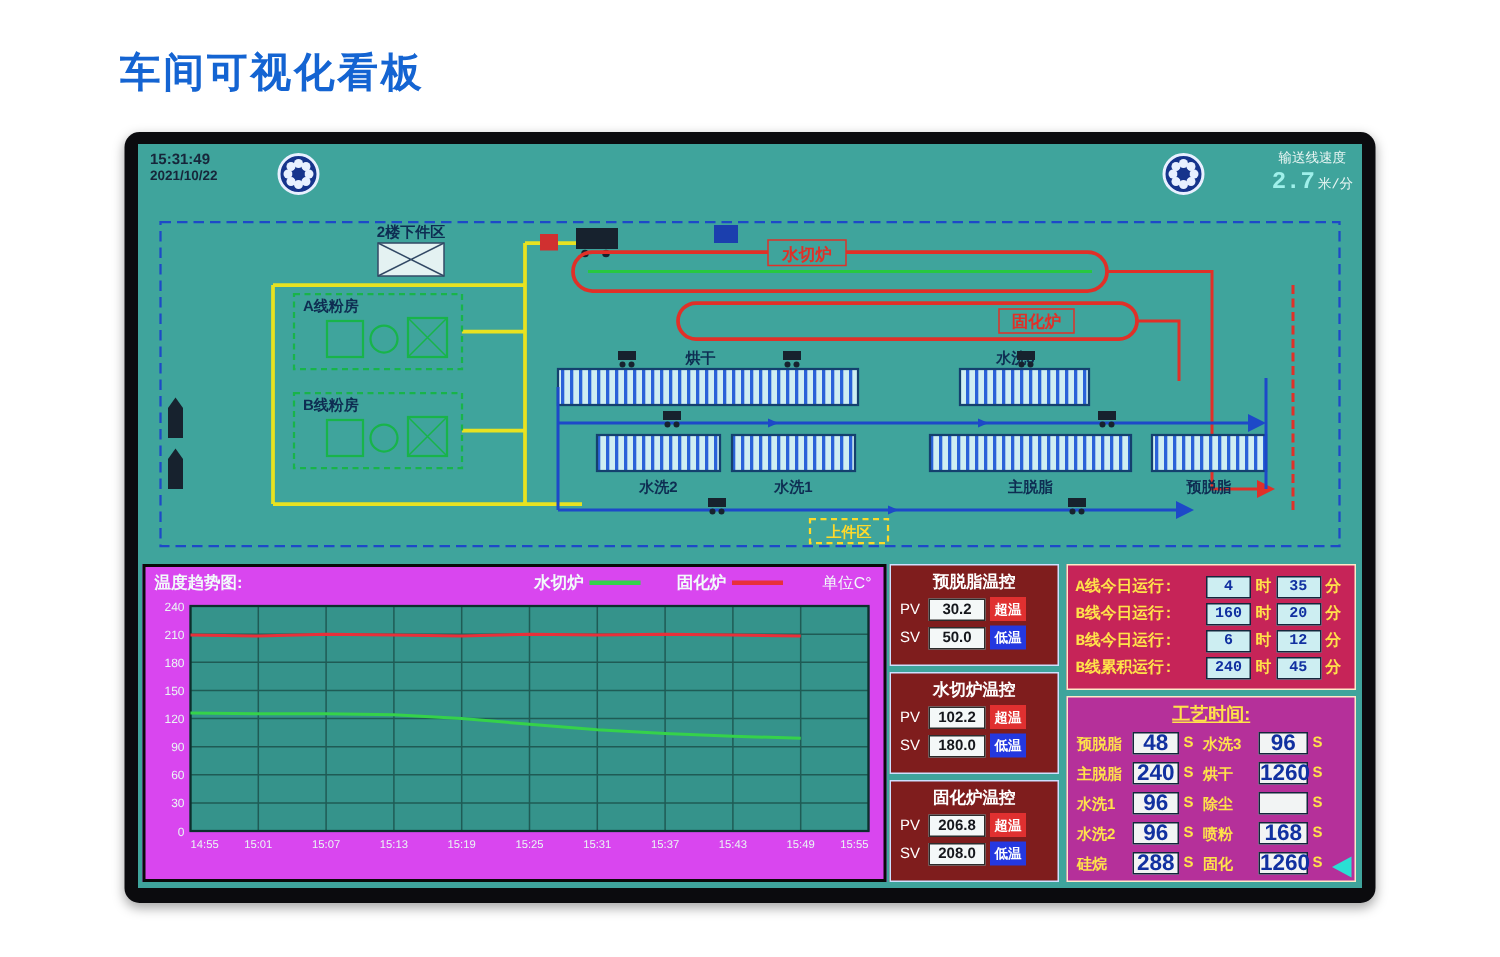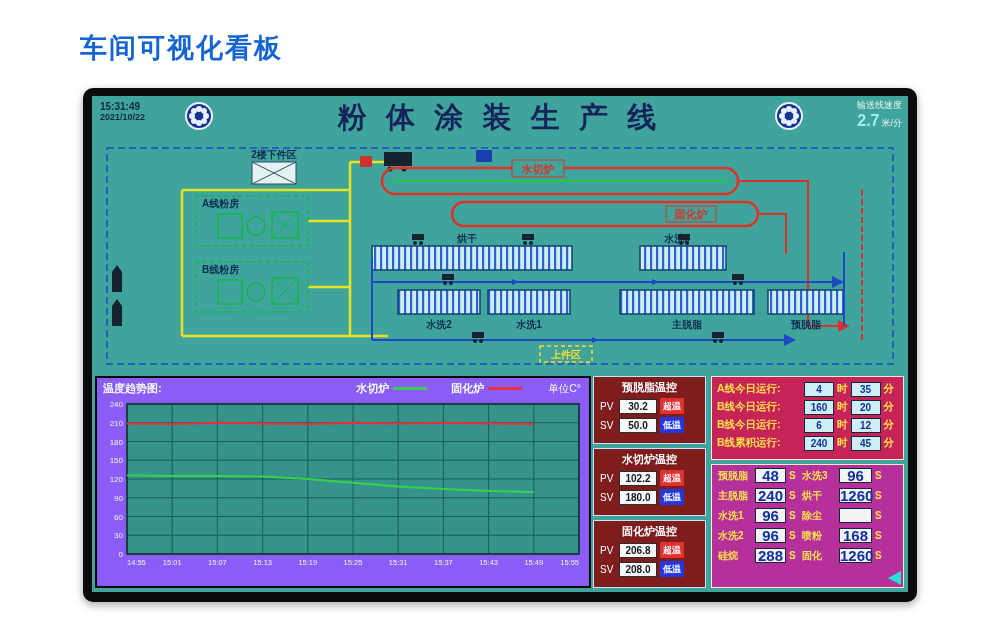--- a/index.html
+++ b/index.html
@@ -22,28 +22,28 @@
   
   .clock{position:absolute;left:8px;top:5px;color:#17263a;font-weight:bold;line-height:11px;}
   .clock .t{font-size:10px;} .clock .d{font-size:9px;}
   .hmi-title{
     position:absolute;left:150px;right:150px;top:2px;text-align:center;
     font-size:29px;font-weight:bold;color:#17235a;letter-spacing:6px;
     font-family:"Liberation Serif",serif;white-space:nowrap;
   }
   .logo{position:absolute;top:5px;}
   .logo-left{left:92px;} .logo-right{left:682px;}
-  .speed{position:absolute;right:6px;top:3px;text-align:right;}
+  .speed{position:absolute;right:6px;top:3px;text-align:center;font-family:Liberation Mono, monospace;}
   .speed .lab{font-size:9px;color:#eaf6f4;}
   .speed .val{font-size:16px;font-weight:bold;color:#9ff0ea;}
   .speed .unit{font-size:9px;color:#eaf6f4;margin-left:2px;}
   
   .trend{
     position:absolute;left:3px;top:280px;width:496px;height:212px;
-    border:2px solid #0a0a0a;background:#8b5cf6;box-sizing:border-box;
+    border:2px solid #0a0a0a;background:#d946ef;box-sizing:border-box;
   }
   .trend-head{display:flex;align-items:center;padding:3px 8px 0 6px;gap:10px;}
   .trend-title{color:#f2fbfa;font-size:11px;font-weight:bold;}
   .leg{display:flex;align-items:center;gap:4px;margin-left:auto;}
   .leg + .leg{margin-left:14px;}
   .leg-name{color:#f2fbfa;font-size:11px;font-weight:bold;}
   .leg-line{display:inline-block;width:34px;height:3px;background:#888;}
   .trend-unit{color:#f2fbfa;font-size:10.5px;font-weight:normal;margin-left:16px;}
   
   .tpanel{
@@ -56,21 +56,21 @@
   .tp-val{background:#f4f8f8;color:#15171c;font-size:10px;font-weight:bold;width:36px;
     text-align:center;border:1px solid #2c2c2c;padding:1px 0;}
   .badge{color:#ffffff;font-size:9px;padding:1.5px 3px;font-weight:bold;text-align:center;}
   .badge.hot{background:#e03030;}
   .badge.cold{background:#2438e0;}
   
   .runtime{
     position:absolute;left:619px;top:280px;width:193px;height:84px;background:#c62458;
     border:1px solid #ffe9c8;box-sizing:border-box;padding:5px 5px 0 5px;
   }
-  .rt-row{display:flex;gap:3px;height:18px;}
+  .rt-row{display:flex;align-items:center;gap:3px;height:18px;font-family:Liberation Mono, monospace;}
   .rt-label{color:#ffe24a;font-size:10.5px;font-weight:bold;width:84px;white-space:nowrap;}
   .rt-box{background:#cdeef2;color:#1130a0;border:1px solid #14263c;font-size:10px;font-weight:bold;
     text-align:center;padding:0 2px;min-width:24px;height:13px;line-height:13px;}
   .rt-unit{color:#ffe24a;font-size:10.5px;font-weight:bold;}
   
   .process{
     position:absolute;left:619px;top:368px;width:193px;height:124px;background:#b5309a;
     border:1px solid #ffe9c8;box-sizing:border-box;padding:3px 6px 0 6px;
   }
   .pr-title{color:#ffe24a;font-size:12px;font-weight:bold;text-align:center;
@@ -111,21 +111,20 @@
           <circle cx="22" cy="15" r="3"></circle>
         <circle cx="20" cy="20" r="3"></circle>
           <circle cx="15" cy="22" r="3"></circle>
           <circle cx="10" cy="20" r="3"></circle>
         <circle cx="8" cy="15" r="3"></circle>
           <circle cx="10" cy="10" r="3"></circle>
       </g>
       <circle cx="15" cy="15" r="4" fill="#16348c"></circle>
     </svg>
 
-    <div class="hmi-title">粉 体 涂 装 生 产 线</div>
 
     <svg class="logo logo-right" width="30" height="30" viewBox="0 0 30 30">
       <circle cx="15" cy="15" r="13" fill="#16348c"></circle>
       <circle cx="15" cy="15" r="13" fill="none" stroke="#e8f0ff" stroke-width="2"></circle>
       <g fill="#e8f0ff">
         <circle cx="15" cy="8" r="3"></circle>
           <circle cx="20" cy="10" r="3"></circle>
           <circle cx="22" cy="15" r="3"></circle>
         <circle cx="20" cy="20" r="3"></circle>
           <circle cx="15" cy="22" r="3"></circle>
@@ -428,20 +427,21 @@
       <div class="rt-row">
         <span class="rt-label">B线累积运行:</span>
         <span class="rt-box">240</span>
         <span class="rt-unit">时</span>
         <span class="rt-box">45</span>
         <span class="rt-unit">分</span>
       </div>
     </div>
 
     <div class="process">
+      <div class="pr-title">工艺时间:</div>
       <div class="pr-grid">
         <span class="pr-label">预脱脂</span>
         <span class="pr-box">48</span>
         <span class="pr-unit">S</span>
         <span class="pr-label">水洗3</span>
         <span class="pr-box">96</span>
         <span class="pr-unit">S</span>
 
         <span class="pr-label">主脱脂</span>
         <span class="pr-box">240</span>

